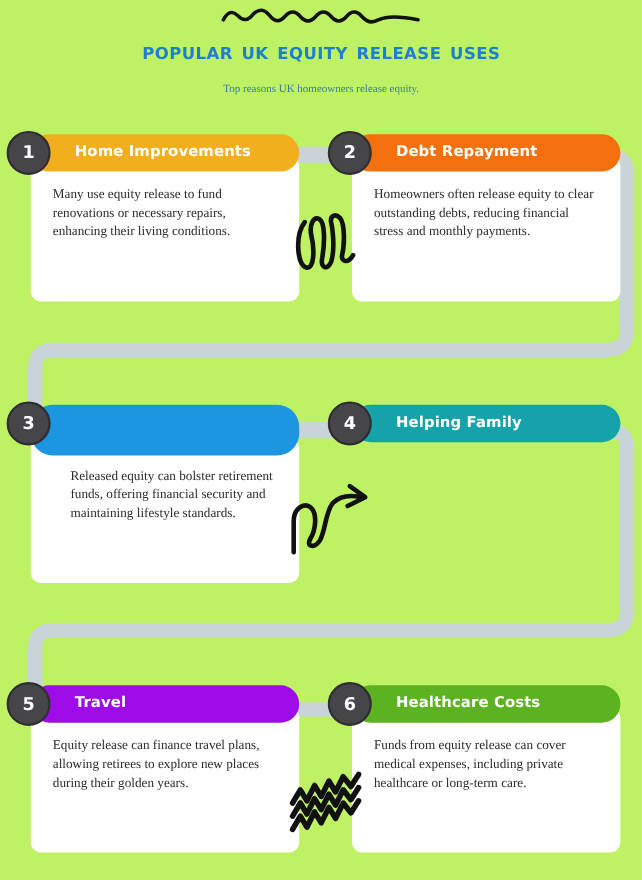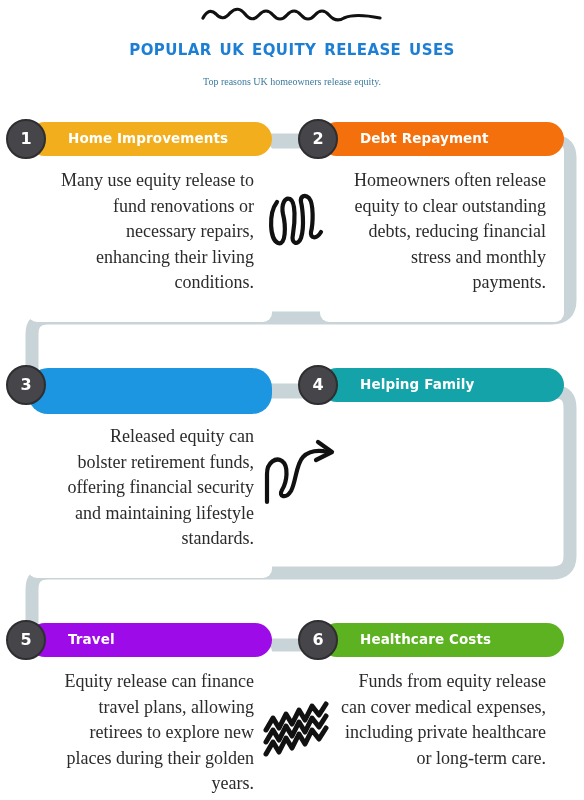--- a/index.html
+++ b/index.html
@@ -5,21 +5,21 @@
   * { margin:0; padding:0; box-sizing:border-box; }
   html, body {
     width:584px; height:800px;
     background:#E0F4F6;
     font-family:"Liberation Sans", sans-serif;
     overflow:hidden;
   }
   #stage {
     position:relative;
     width:584px; height:800px;
-    background:#ffffff;
+    background:#bef264;
   }
 
   
   #path-layer {
     position:absolute; inset:0;
     width:584px; height:800px;
     pointer-events:none;
   }
 
   
@@ -96,24 +96,23 @@
     margin-top:-14px;
     padding:26px 18px 26px 20px;
     min-height:132px;
     background:#FFFFFF;
     border-radius:9px;
     z-index:2;
   }
   .card.two-line .card-body { margin-top:-16px;padding-left:36px; }
   .card-text {
     font-family:"Liberation Serif", serif;
-    font-size:18px;
+    font-size:12px;
     line-height:1.42;
     color:#2B2B2B;
-    text-align:right;
   }
 
   
   .doodle { position:absolute; z-index:4; pointer-events:none; }
   #doodle-loops { left:268px; top:188px; }
   #doodle-arrow { left:262px; top:436px; }
   #doodle-zigzag { left:262px; top:698px; }
 </style>
 </head>
 <body>

